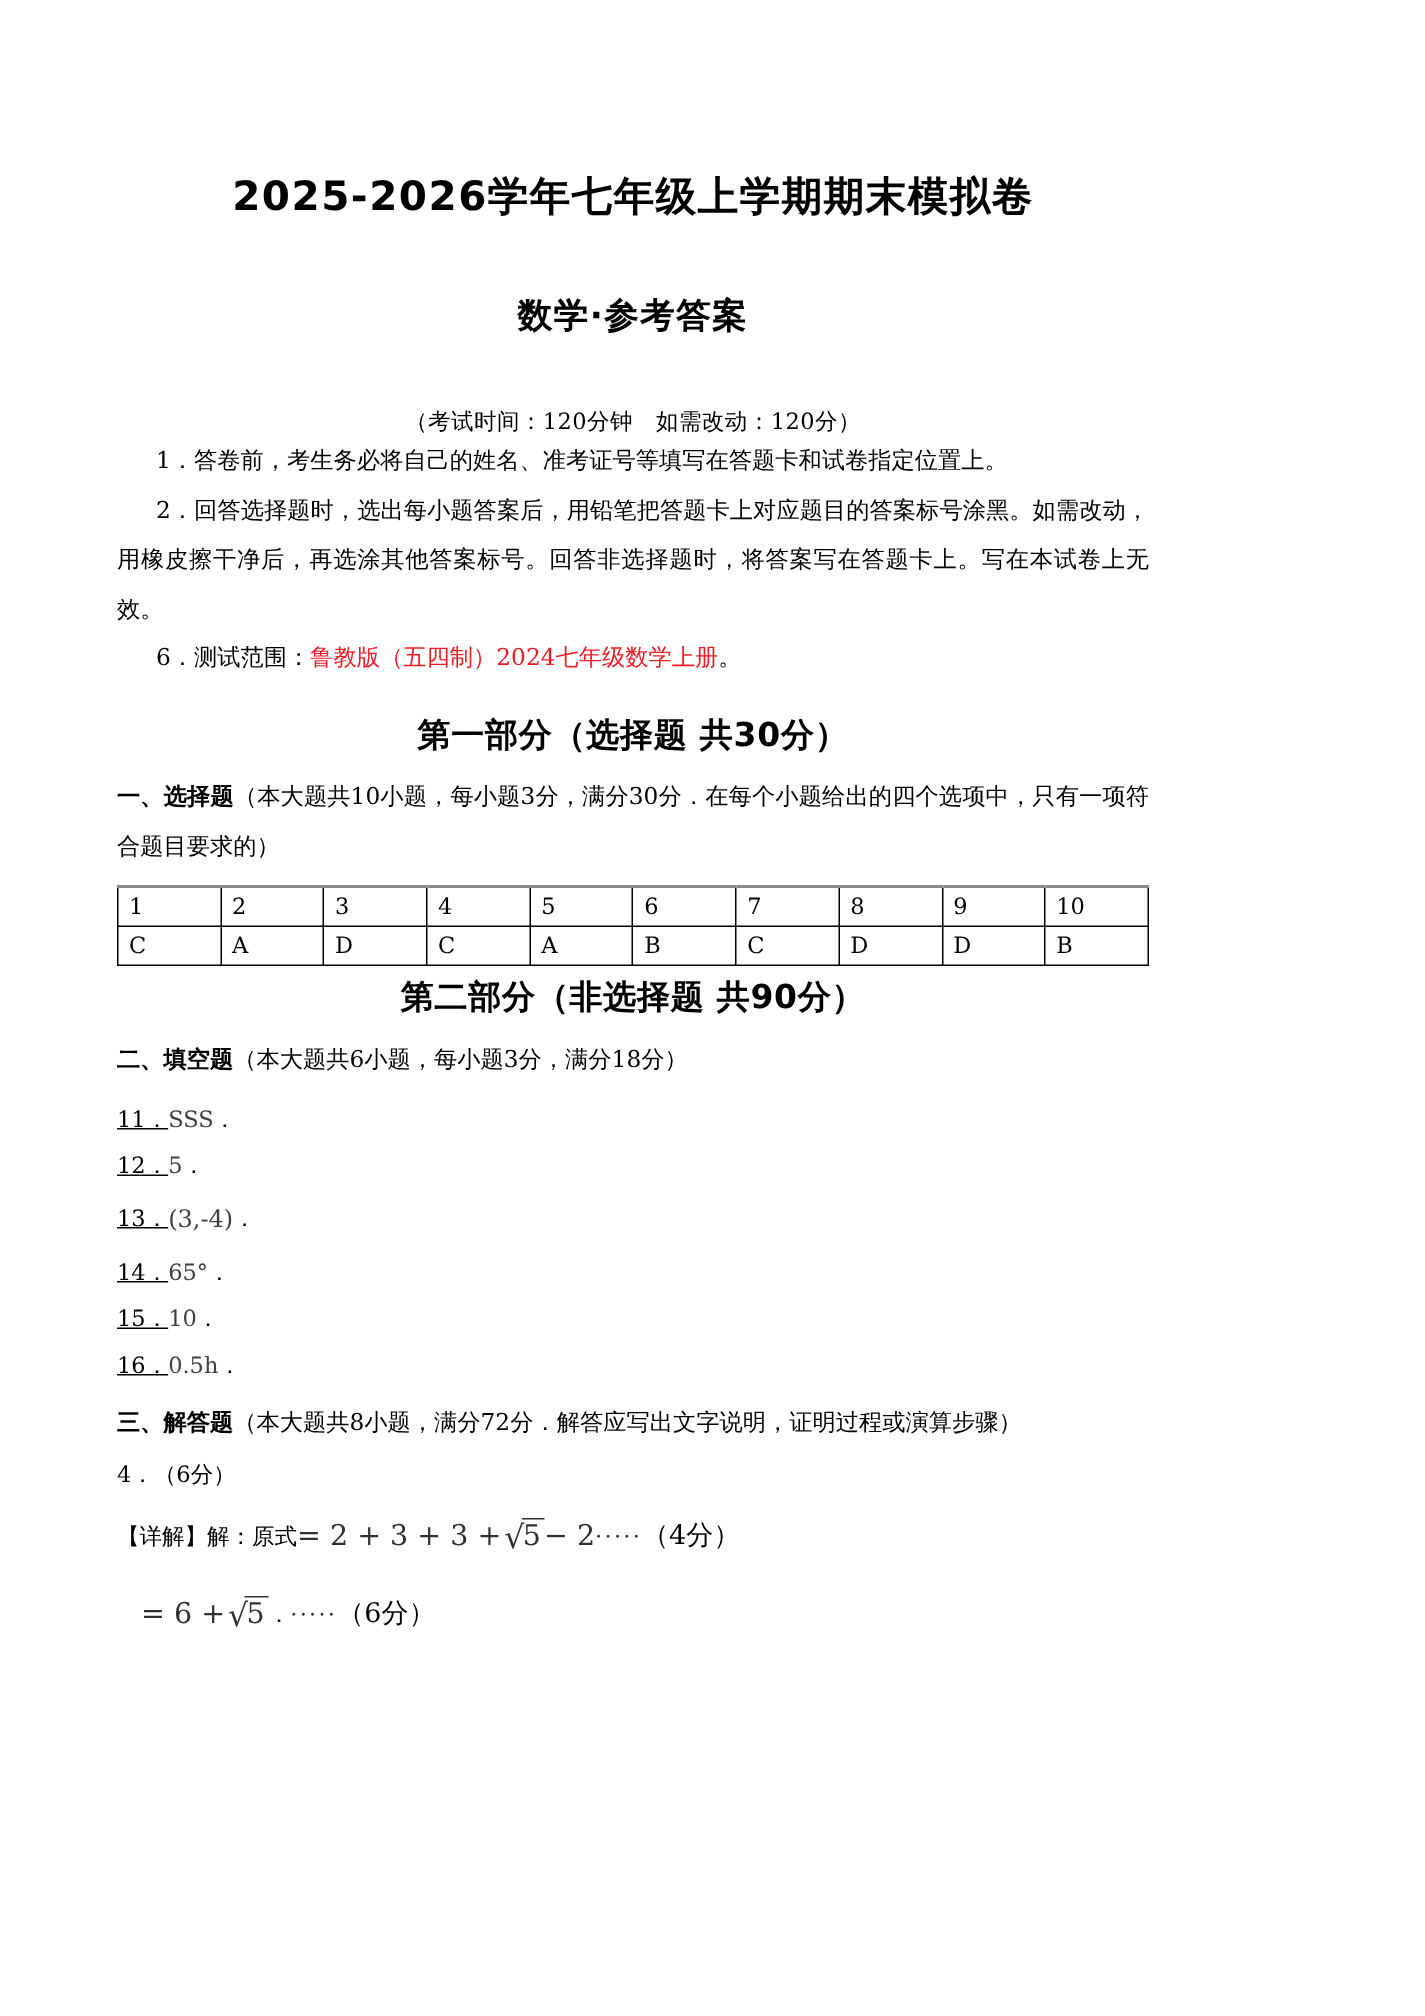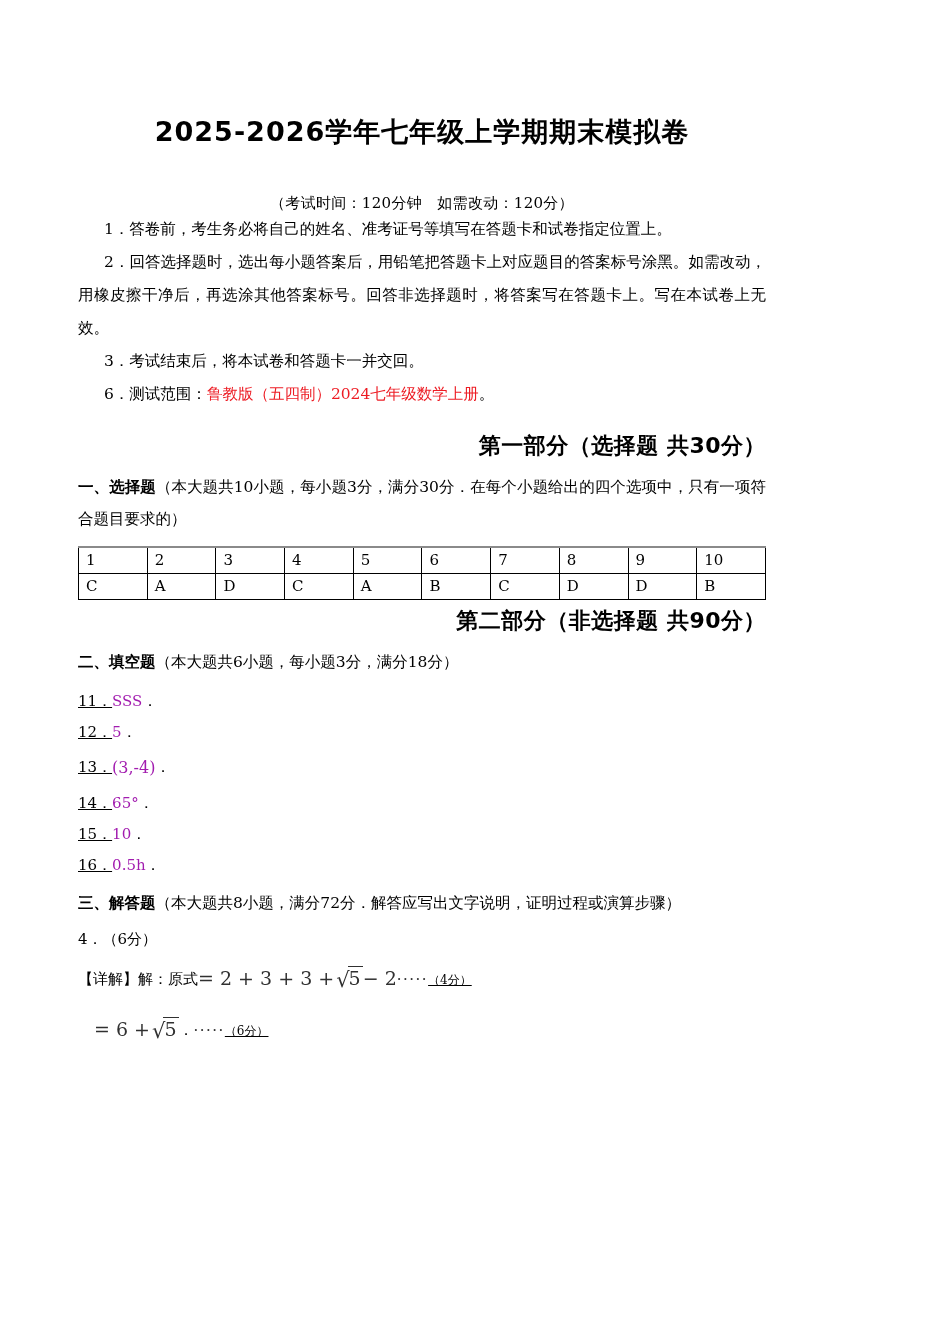--- a/index.html
+++ b/index.html
@@ -70,21 +70,21 @@
     text-indent: 26px;
     margin: 0;
     text-align: justify;
   }
   .red {
     color: #ed1c24;
   }
 
   
   .part-heading {
-    text-align: right;
+    text-align: center;
     font-family: "DejaVu Sans", "Liberation Sans", sans-serif;
     font-size: 22px;
     font-weight: bold;
     margin: 0;
     padding-top: 20px;
     padding-bottom: 4px;
     letter-spacing: .5px;
   }
   .part-heading.tight {
     padding-top: 6px;
@@ -131,21 +131,21 @@
     line-height: 1;
     padding-top: 16px;
     white-space: nowrap;
   }
   .fill-list li .num {
     display: inline-block;
     min-width: 30px;
     text-decoration: underline;
   }
   .fill-list li .val {
-    color: #a21caf;
+    color: #404040;
   }
   .fill-list li.tall {
     padding-top: 20px;
   }
 
   
   .solve-intro {
     font-size: 15.5px;
     line-height: 2.1;
     margin: 0;
@@ -184,36 +184,35 @@
     border-top: 1px solid #303030;
     padding: 0 2px 0 1px;
     margin-left: -2px;
   }
   .dots {
     font-size: 15px;
     letter-spacing: 1.5px;
     color: #303030;
   }
   .pts {
-    font-size: 12px;
-    text-decoration: underline;
+    font-size: 18px;
   }
 </style>
 </head>
 <body>
 
 <div class="page">
 
   <h1 class="doc-title">2025-2026学年七年级上学期期末模拟卷</h1>
+  <h2 class="doc-subtitle">数学·参考答案</h2>
   <p class="exam-meta">（考试时间：120分钟　如需改动：120分）</p>
 
   <ul class="notice-list">
     <li>1．答卷前，考生务必将自己的姓名、准考证号等填写在答题卡和试卷指定位置上。</li>
     <li>2．回答选择题时，选出每小题答案后，用铅笔把答题卡上对应题目的答案标号涂黑。如需改动，用橡皮擦干净后，再选涂其他答案标号。回答非选择题时，将答案写在答题卡上。写在本试卷上无效。</li>
-    <li>3．考试结束后，将本试卷和答题卡一并交回。</li>
     <li><span>6．测试范围：</span><span class="red">鲁教版（五四制）2024七年级数学上册</span><span>。</span></li>
   </ul>
 
   <h3 class="part-heading">第一部分（选择题 共30分）</h3>
   <p class="section-intro"><b>一、选择题</b><span>（本大题共10小题，每小题3分，满分30分．在每个小题给出的四个选项中，只有一项符合题目要求的）</span></p>
 
   <table class="answer-table">
     <tbody>
       <tr>
         <td>1</td>

